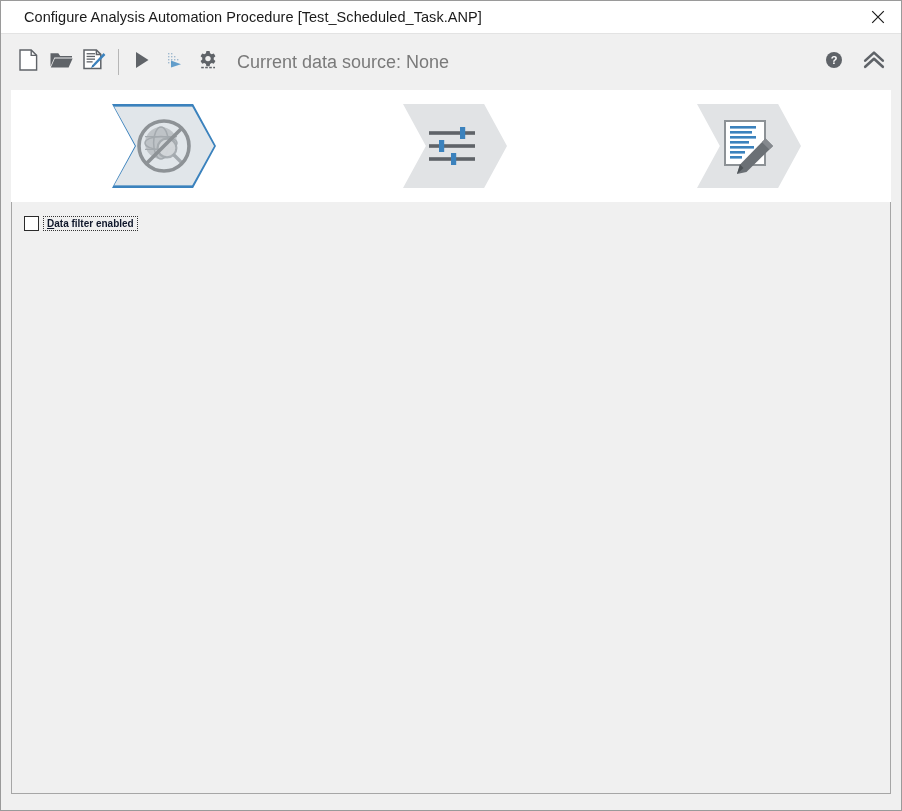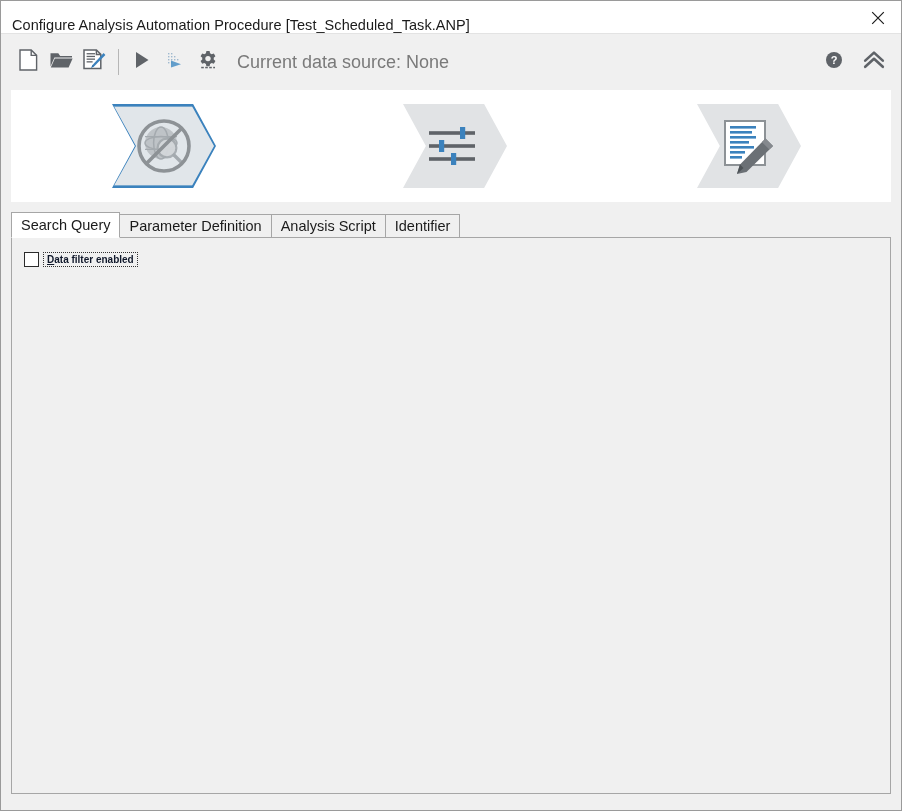--- a/index.html
+++ b/index.html
@@ -25,23 +25,24 @@
     display: flex;
     flex-direction: column;
   }
 
   
   .titlebar {
     height: 32px;
     min-height: 32px;
     background: #ffffff;
     display: flex;
-    align-items: flex-end;
+    align-items: center;
     justify-content: space-between;
     border-bottom: 1px solid #e3e3e3;
+    padding-left: 12px;
   }
   .title-text {
     font-size: 14.5px;
     color: #1b1b1b;
     padding-left: 11px;
     letter-spacing: 0.05px;
     white-space: nowrap;
   }
   .close-btn {
     width: 46px;
@@ -410,28 +411,20 @@
             <path d="M44.5 20.5 L52 28 L25.5 54 L16 56 L19 46.5 Z" fill="#6b7075"></path>
             <path d="M44.5 20.5 L52 28 L48.4 31.6 L40.9 24.1 Z" fill="#85898e"></path>
             <path d="M16 56 L19 46.5 L22.5 50 Z" fill="#4c5155"></path>
           </svg>
         </div>
       </div>
 
     </div>
   </div>
 
-  <div class="tabs-wrap">
-    <div class="tabstrip">
-      <div class="tab active">Search Query</div>
-      <div class="tab">Parameter Definition</div>
-      <div class="tab">Analysis Script</div>
-      <div class="tab">Identifier</div>
-    </div>
-  </div>
 
   <div class="panel-wrap">
     <div class="panel">
       <div class="checkrow">
         <span class="checkbox"></span>
         <span class="check-label"><span class="mn">D</span><span>ata filter enabled</span></span>
       </div>
     </div>
   </div>
 

